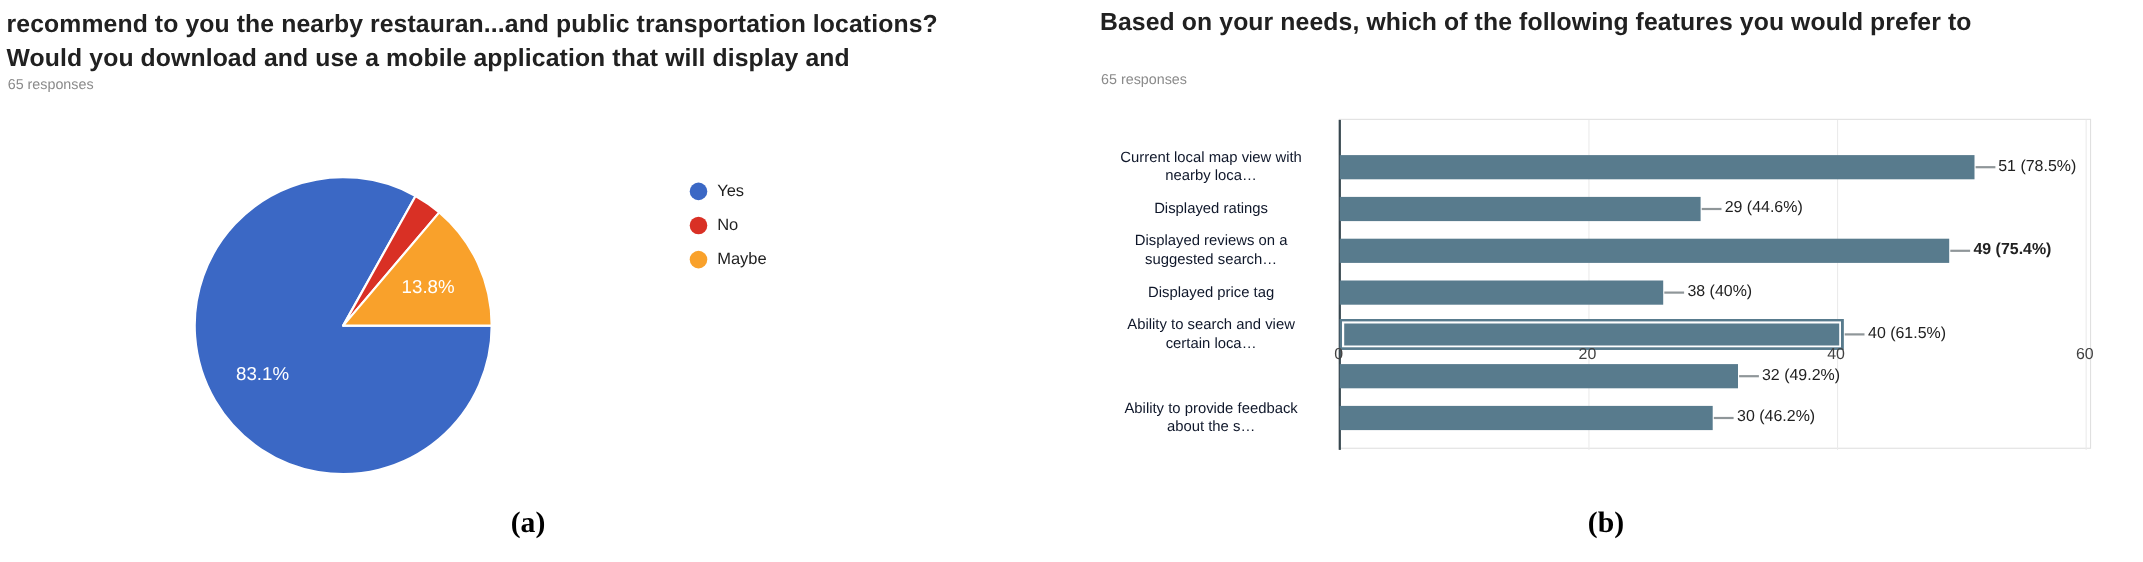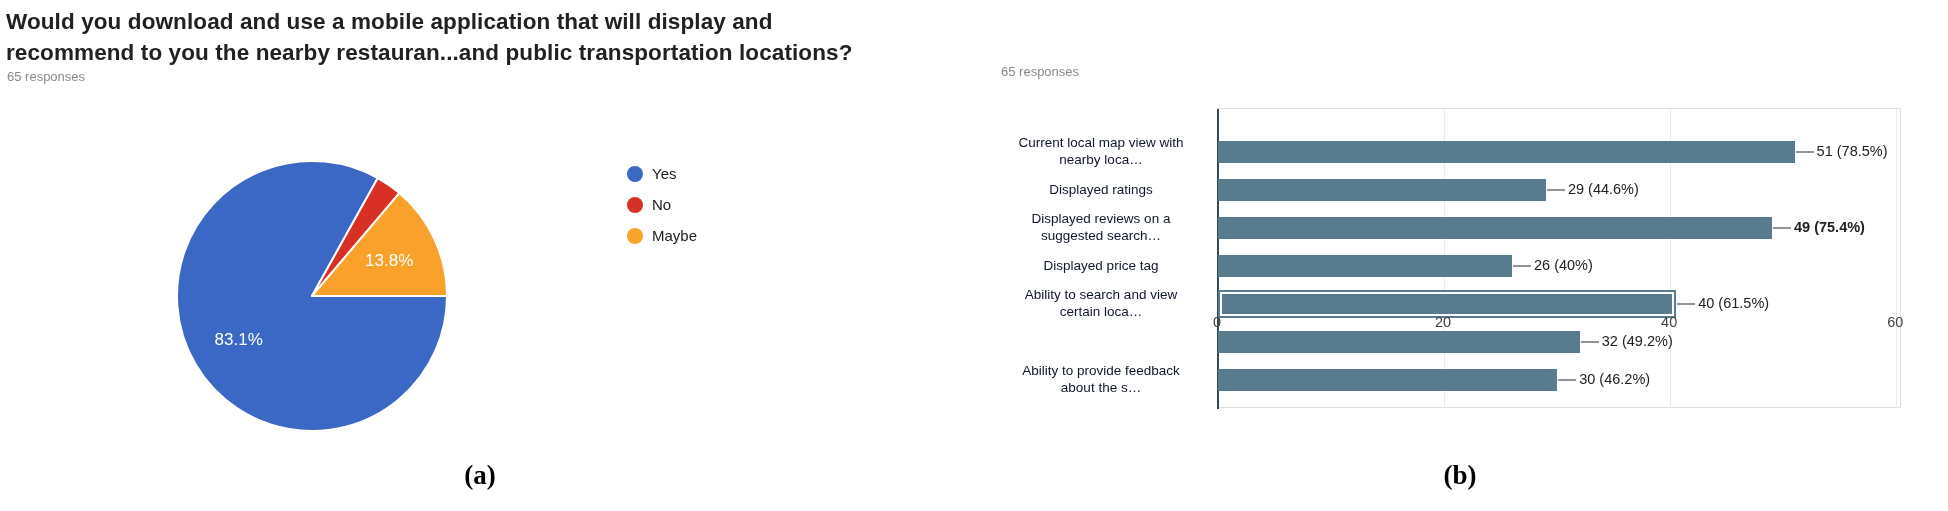--- a/index.html
+++ b/index.html
@@ -71,22 +71,22 @@
   #panel-a .caption { width: 960px; }
   #panel-b .caption { width: 940px; }
 </style>
 </head>
 <body>
 
 <div id="app">
 
   <section class="panel" id="panel-a">
     <h2 class="chart-title">
+      <span class="line">recommend to you the nearby restauran...and public transportation locations?</span>
       <span class="line">Would you download and use a mobile application that will display and</span>
-      <span class="line">recommend to you the nearby restauran...and public transportation locations?</span>
     </h2>
     <div class="responses">65 responses</div>
 
     <svg id="pie-svg" viewBox="0 0 300 300">
         <path d="M 150 150 L 285.00 150.00 A 135 135 0 1 1 215.78 32.11 Z" fill="#3b68c5" stroke="#ffffff" stroke-width="2" stroke-linejoin="round"></path>
         <text x="76.7" y="199.1" text-anchor="middle">83.1%</text>
         <path d="M 150 150 L 215.78 32.11 A 135 135 0 0 1 237.35 47.07 Z" fill="#d93025" stroke="#ffffff" stroke-width="2" stroke-linejoin="round"></path>
         <path d="M 150 150 L 237.35 47.07 A 135 135 0 0 1 285.00 150.00 Z" fill="#f9a12b" stroke="#ffffff" stroke-width="2" stroke-linejoin="round"></path>
         <text x="227.2" y="120.3" text-anchor="middle">13.8%</text>
       </svg>
@@ -104,40 +104,41 @@
           <span class="legend-dot" style="background: rgb(249, 161, 43);"></span>
           <span class="legend-label">Maybe</span>
         </div>
       </div>
 
     <div class="caption">(a)</div>
   </section>
 
   <section class="panel" id="panel-b">
     <h2 class="chart-title">
+      <span class="line">Based on your needs, which of the following features you would prefer to</span>
     </h2>
     <div class="responses">65 responses</div>
 
     <div id="bar-plot">
       <div class="axis-line"></div>
     <div class="gridline" style="left: 226.1px;"></div>
         <div class="gridline" style="left: 452.2px;"></div>
         <div class="gridline" style="left: 678.3px;"></div>
         <div class="bar" style="left: 0px; top: 32px; width: 576.6px; height: 22px; background: rgb(88, 123, 141);"></div>
         <div class="leader" style="left: 577.6px; top: 42px; width: 18px;"></div>
         <div class="value-label" style="left: 598.6px; top: 34px;">51 (78.5%)</div>
         <div class="bar" style="left: 0px; top: 70px; width: 327.9px; height: 22px; background: rgb(88, 123, 141);"></div>
         <div class="leader" style="left: 328.9px; top: 80px; width: 18px;"></div>
         <div class="value-label" style="left: 349.9px; top: 72px;">29 (44.6%)</div>
         <div class="bar" style="left: 0px; top: 108px; width: 554px; height: 22px; background: rgb(88, 123, 141);"></div>
         <div class="leader" style="left: 555px; top: 118px; width: 18px;"></div>
         <div class="value-label" style="left: 576px; top: 110px; font-weight: bold;">49 (75.4%)</div>
         <div class="bar" style="left: 0px; top: 146px; width: 294px; height: 22px; background: rgb(88, 123, 141);"></div>
         <div class="leader" style="left: 295px; top: 156px; width: 18px;"></div>
-        <div class="value-label" style="left: 316px; top: 148px;">26 (40%)</div>
+        <div class="value-label" style="left: 316px; top: 148px;">38 (40%)</div>
         <div class="bar highlight" style="left: 0px; top: 181px; width: 458.2px; height: 28px;"></div>
         <div class="leader" style="left: 459.2px; top: 194px; width: 18px;"></div>
         <div class="value-label" style="left: 480.2px; top: 186px;">40 (61.5%)</div>
         <div class="bar" style="left: 0px; top: 222px; width: 361.8px; height: 22px; background: rgb(88, 123, 141);"></div>
         <div class="leader" style="left: 362.8px; top: 232px; width: 18px;"></div>
         <div class="value-label" style="left: 383.8px; top: 224px;">32 (49.2%)</div>
         <div class="bar" style="left: 0px; top: 260px; width: 339.2px; height: 22px; background: rgb(88, 123, 141);"></div>
         <div class="leader" style="left: 340.2px; top: 270px; width: 18px;"></div>
         <div class="value-label" style="left: 361.2px; top: 262px;">30 (46.2%)</div>
       </div>

